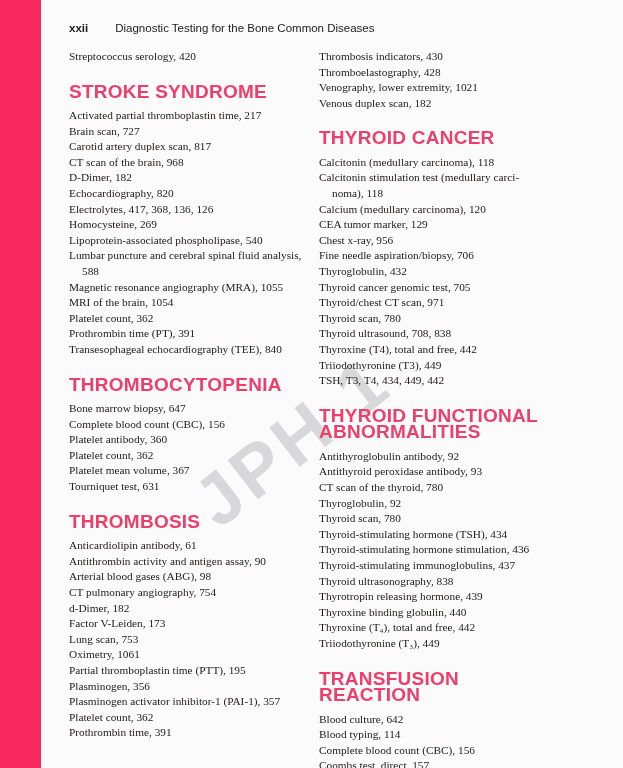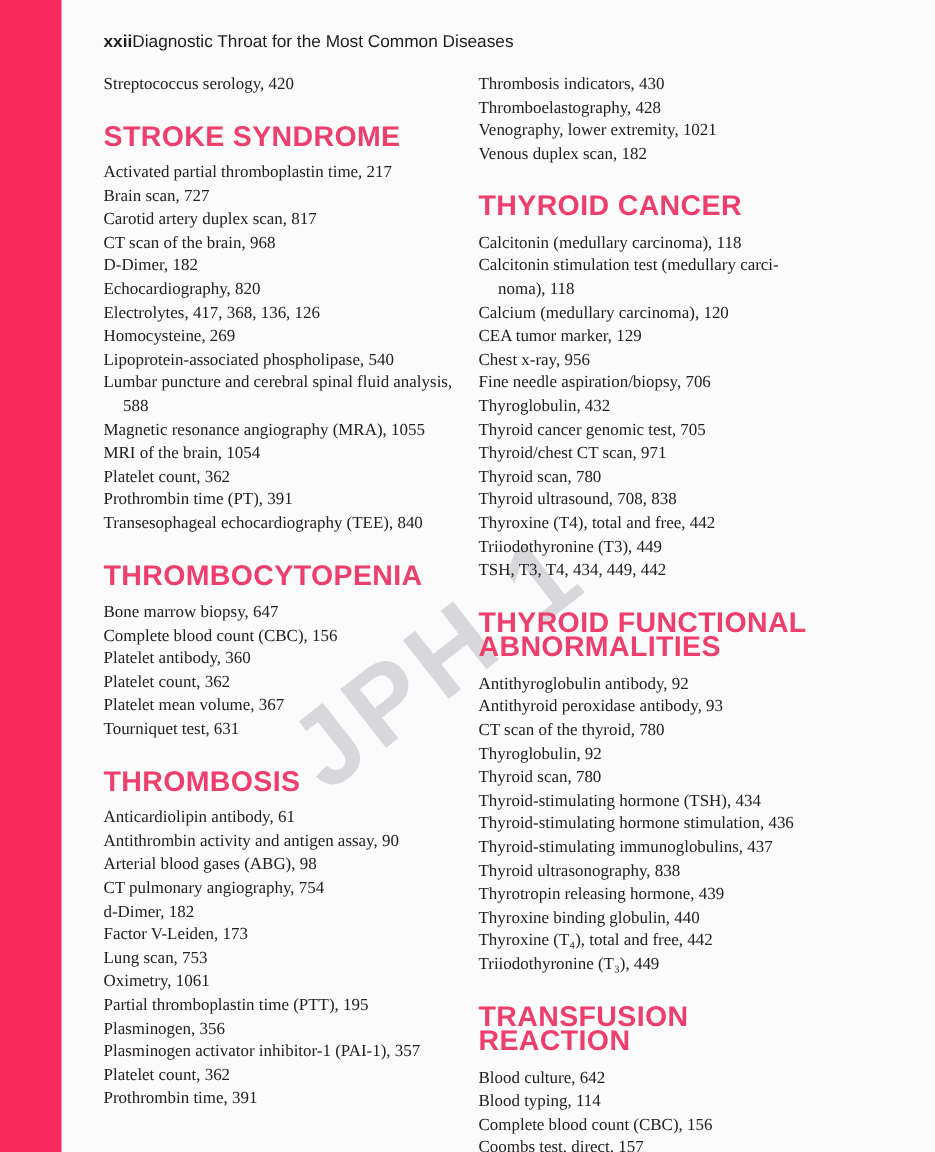--- a/index.html
+++ b/index.html
@@ -33,21 +33,21 @@
     z-index:0;
     user-select:none;
   }
   header{
     position:absolute;left:69px;top:22px;
     font-family:"Liberation Sans","DejaVu Sans",sans-serif;
     font-size:11.5px;
     color:#1d1c1b;
     z-index:2;
   }
-  .pagenum{font-weight:bold;}
+  .pagenum{font-weight:bold;margin-right:27px;}
   .columns{
     position:absolute;left:69px;top:49px;
     display:flex;gap:17px;
     z-index:1;
   }
   .col{width:233px;}
   .col.right{width:228px;}
   .block h2{
     font-family:"Liberation Sans","DejaVu Sans",sans-serif;
     font-weight:700;
@@ -66,21 +66,21 @@
   }
 </style>
 </head>
 <body>
 
 <div class="band"></div>
 
 <div class="watermark">JPH 1</div>
 
 <header>
-  <span class="pagenum">xxii</span><span class="headtitle">Diagnostic Throat for the Most Common Diseases</span>
+  <span class="pagenum">xxii</span><span class="headtitle">Diagnostic Testing for the Bone Common Diseases</span>
 </header>
 
 <main class="columns">
     <div class="col">
       <section class="block">
         <div class="entry">Streptococcus serology, 420</div>
       </section>
       <section class="block">
         <h2>STROKE SYNDROME</h2>
         <div class="entry">Activated partial thromboplastin time, 217</div>

